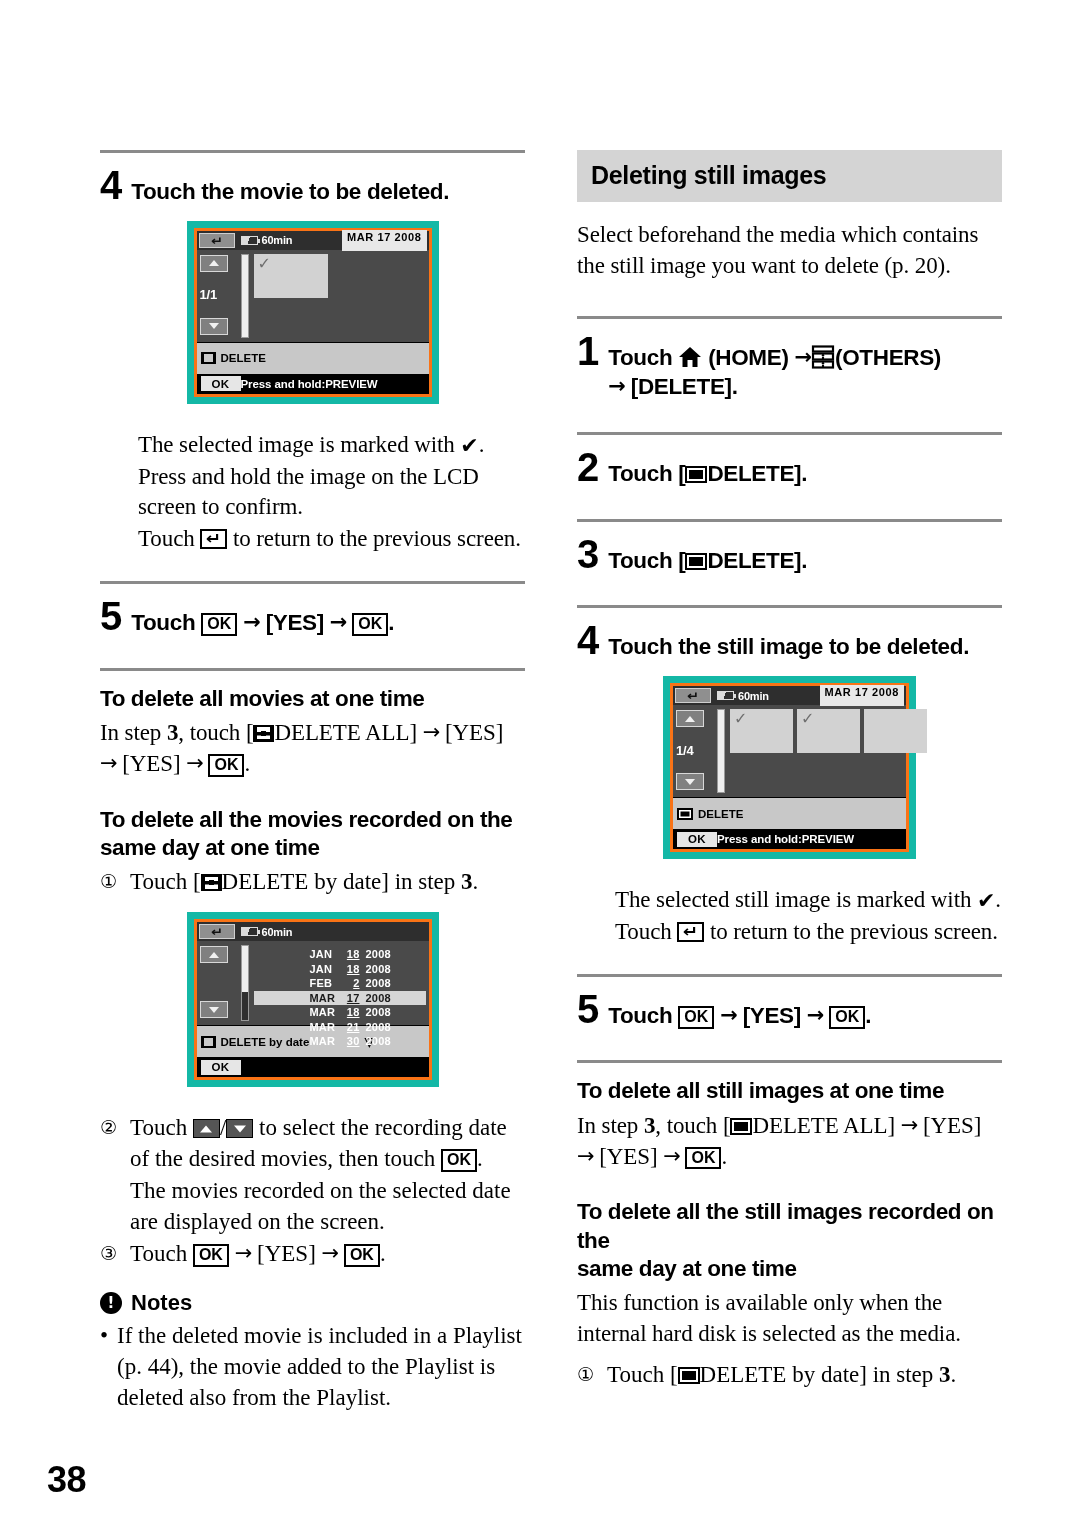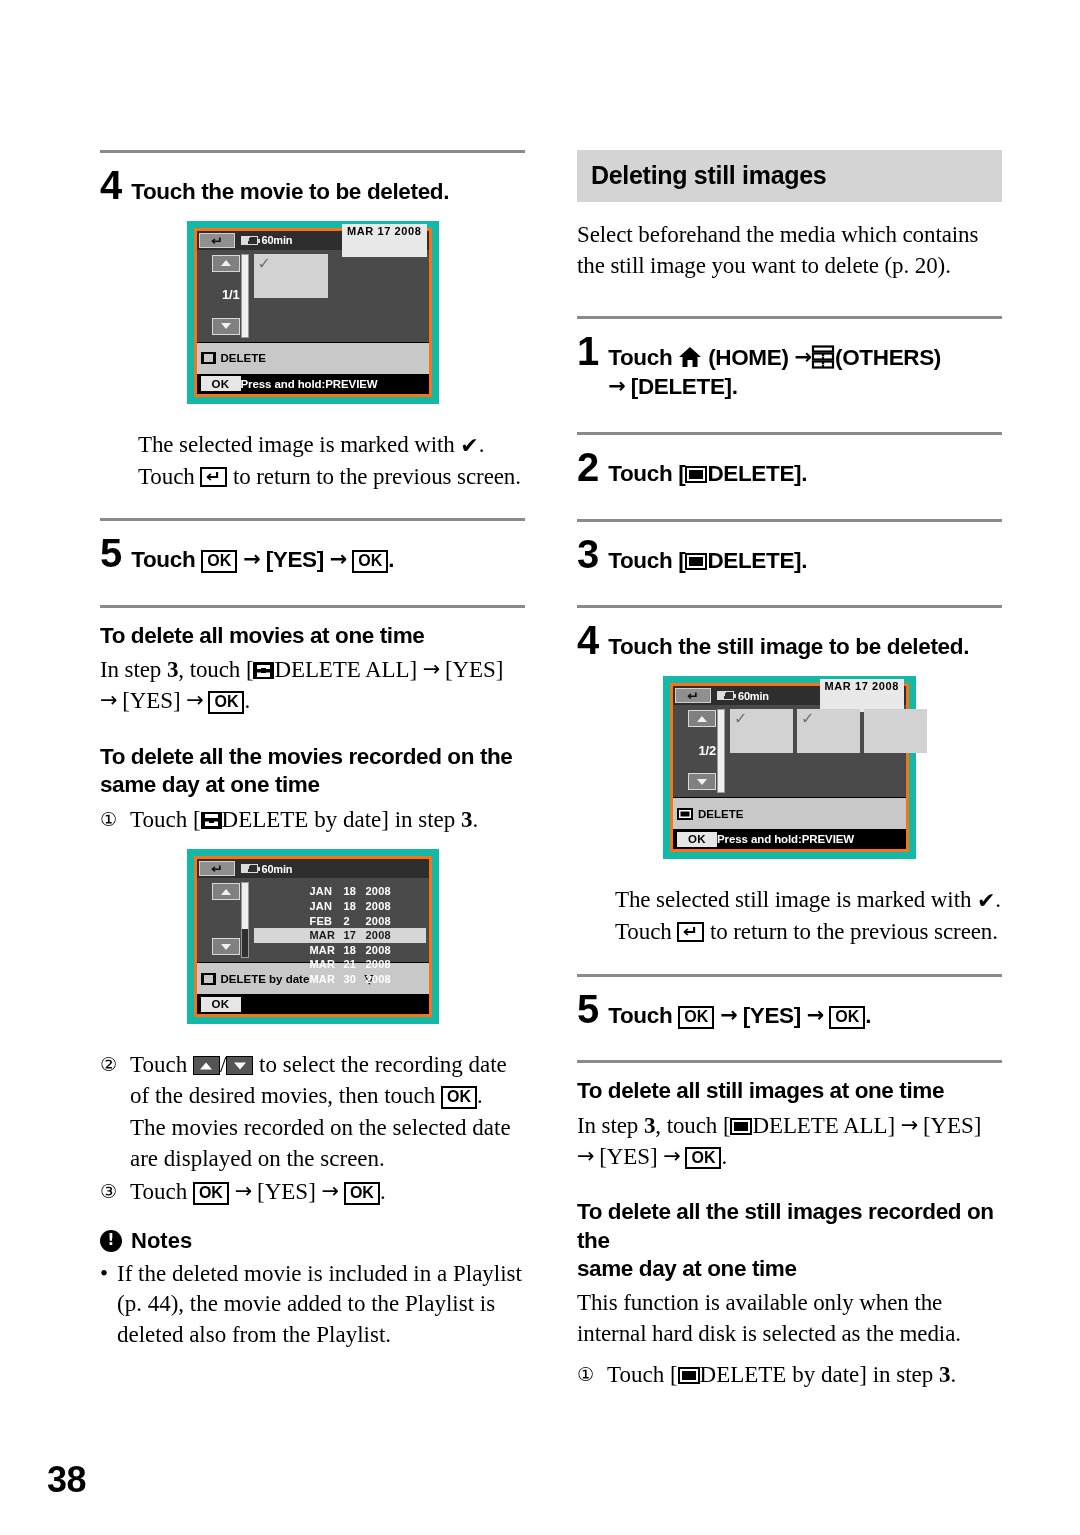--- a/index.html
+++ b/index.html
@@ -225,34 +225,34 @@
   }
   .lcd-batt::after {
     content:""; position:absolute; right:-3px; top:2px;
     width:2px; height:4px; background:#dcdcdc;
   }
   .lcd-mins { font-size: 11px; font-weight: bold; letter-spacing: -0.2px; }
   .lcd-datebadge {
     margin-left: auto;
     background: #e8e8e8; color: #000;
     font-size: 11px; font-weight: bold;
-    padding: 1px 5px 20px 5px;
+    padding: 1px 5px 8px 5px;
     letter-spacing: 0.6px;
   }
 
   .lcd-main {
     display: flex;
     background: #4a4a4a;
     height: 92px;
     padding: 4px 3px;
   }
   .lcd-navcol {
     width: 40px; flex: 0 0 auto;
     display: flex; flex-direction: column;
-    align-items: flex-end; justify-content: space-between;
+    align-items: flex-start; justify-content: space-between;
     padding: 1px 0 3px 0;
   }
   .navbtn {
     width: 28px; height: 17px;
     background: #808080;
     border: 1px solid #d8d8d8;
     position: relative;
   }
   .navbtn::after {
     content:""; position:absolute; left:50%; top:50%;
@@ -295,21 +295,21 @@
     font-size: 11px; font-weight: bold;
     letter-spacing: 0.2px;
   }
   .daterow {
     display: flex; justify-content: flex-start;
     padding: 0 0 0 56px;
     line-height: 1.32;
   }
   .daterow span { display: inline-block; }
   .dm  { width: 34px; }
-  .dd  { width: 22px; padding-right: 6px; }
+  .dd  { width: 22px; text-align: right; padding-right: 6px; text-decoration: underline; }
   .dy  { width: 34px; }
   .daterow.sel { background: #d6d6d6; color: #1a1a1a; }
 
   .lcd-actionbar {
     display: flex; align-items: center;
     background: #c8c8c8; color: #000;
     height: 32px; padding: 0 4px;
     font-size: 11.5px; font-weight: bold;
     gap: 5px;
     border-top: 1px solid #000;
@@ -400,20 +400,21 @@
       <div class="lcd-bottombar">
         <div class="okkey">OK</div>
         <div class="preview-txt">Press and hold:PREVIEW</div>
       </div>
     </div>
 
     <div class="gap-md"></div>
 
     <div class="body indent">
       <p><span>The selected image is marked with </span><span class="ico-check">✔</span><span>.</span></p>
+      <p>Press and hold the image on the LCD screen to confirm.</p>
       <p><span>Touch </span><span class="ico ico-return"></span><span> to return to the previous screen.</span></p>
     </div>
 
     <div class="gap-md"></div>
     <div class="rule"></div>
 
     <div class="step">
       <span class="step-num">5</span>
       <span class="step-text">
         <span>Touch</span>
@@ -598,21 +599,21 @@
     <div class="lcd lcd-still">
       <div class="lcd-topbar">
         <div class="lcd-retbtn"></div>
         <div class="lcd-batt"></div>
         <span class="lcd-mins">60min</span>
         <span class="lcd-datebadge">MAR 17 2008</span>
       </div>
       <div class="lcd-main">
         <div class="lcd-navcol">
           <div class="navbtn up"></div>
-          <span class="lcd-pageno">1/2</span>
+          <span class="lcd-pageno">1/4</span>
           <div class="navbtn down"></div>
         </div>
         <div class="lcd-scroll">
           <div class="lcd-scroll-thumb" style="height:100%"></div>
         </div>
         <div class="lcd-content">
           <div class="thumbrow" id="stillthumbs">
               <div class="thumb w-still">
                 <span class="tick">✓</span>
               </div>

